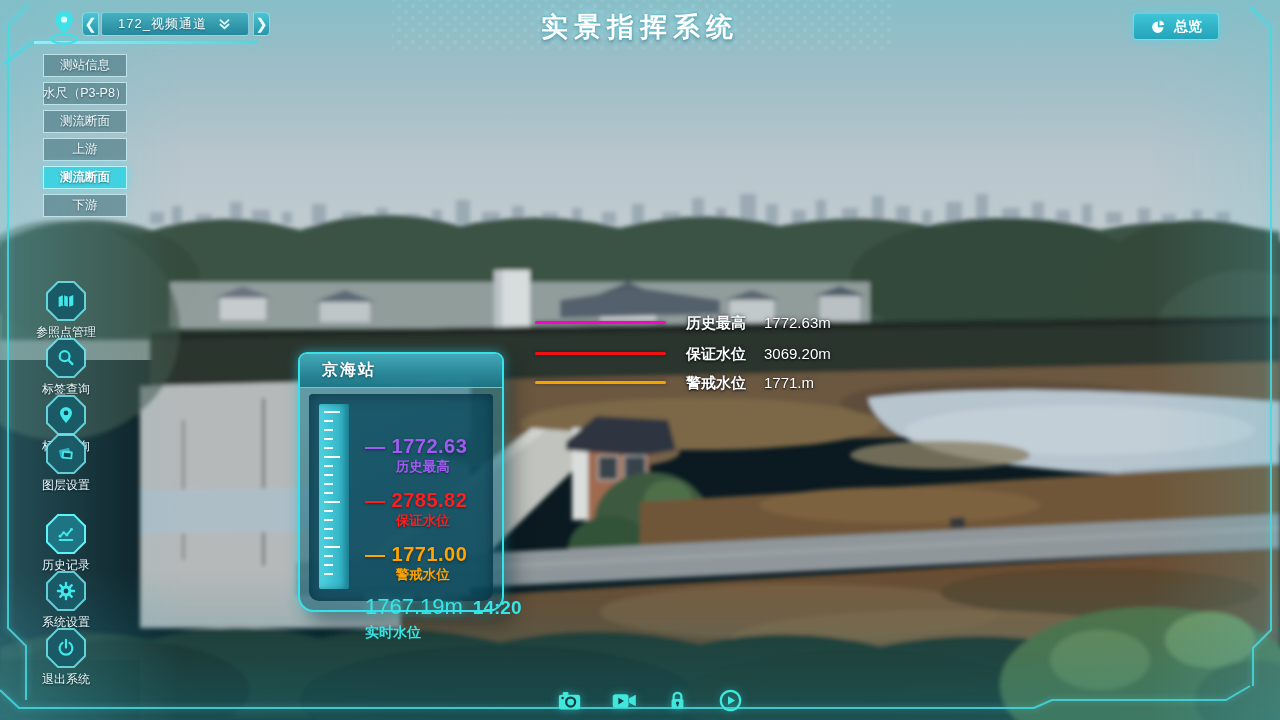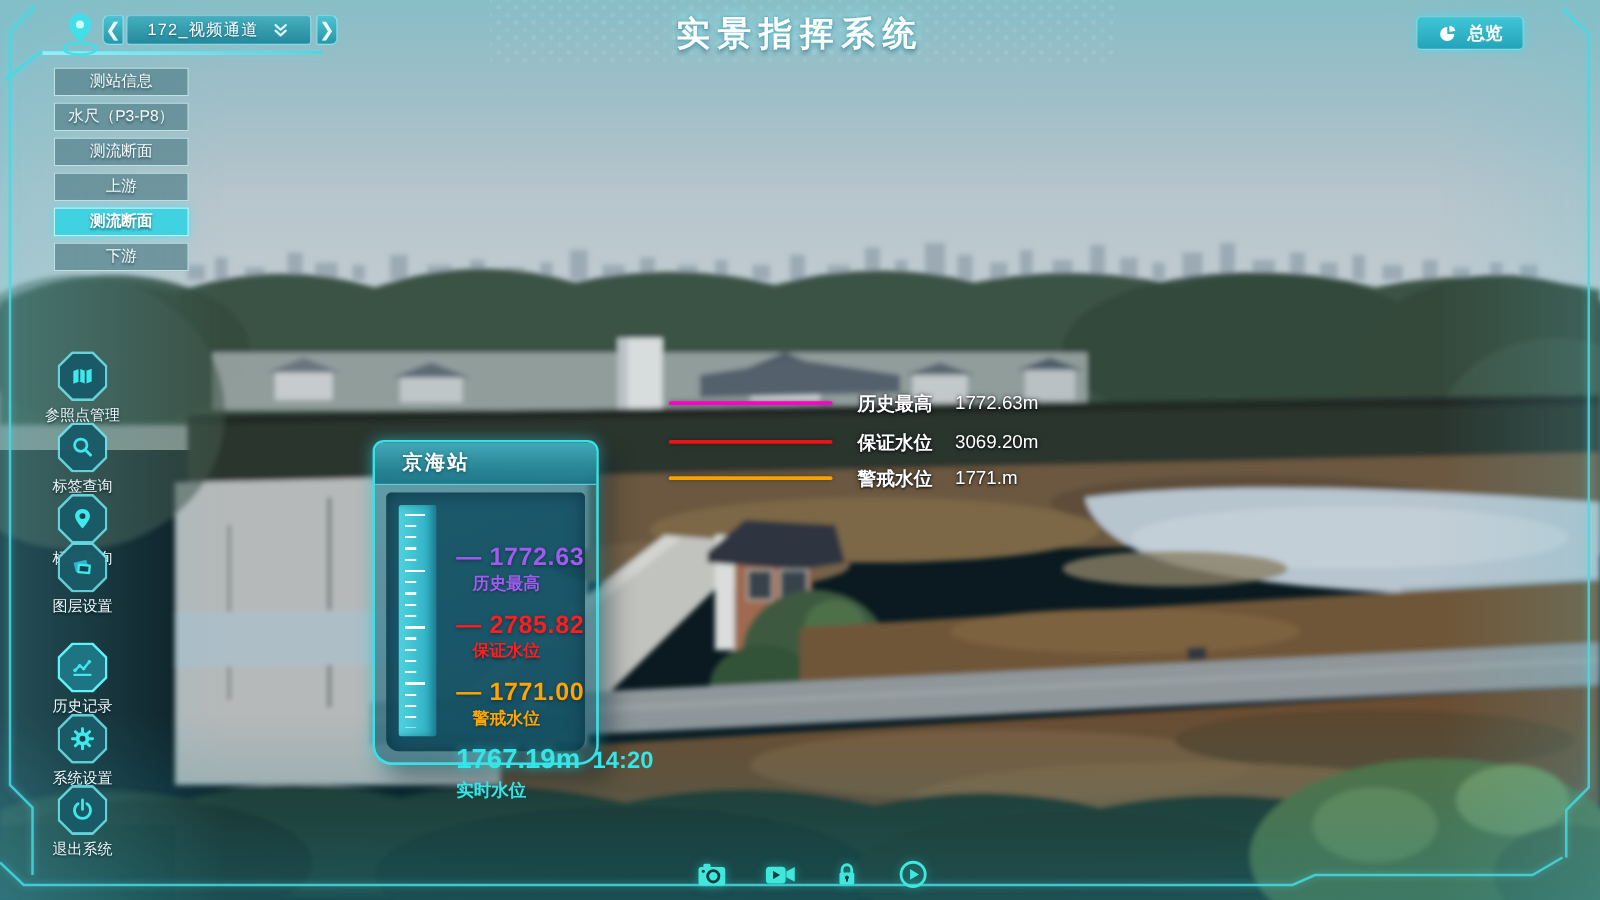--- a/index.html
+++ b/index.html
@@ -43,65 +43,65 @@
   .app-title { position:absolute; left:0; right:0; top:9px; text-align:center; color:#ffffff;
     font-size:27px; font-weight:bold; letter-spacing:6px;
     text-shadow:0 0 10px rgba(140,245,255,.95), 0 0 2px rgba(0,70,90,.7), 0 2px 4px rgba(0,40,60,.5); }
   .overview-btn { position:absolute; left:1133px; top:13px; width:86px; height:27px; border-radius:4px;
     background:linear-gradient(180deg,#3fc4d6,#23a4ba); display:flex; align-items:center; justify-content:center;
     gap:7px; color:#fff; font-size:14px; font-weight:bold; cursor:pointer;
     box-shadow:0 0 8px rgba(70,220,240,.6); border:1px solid rgba(180,245,250,.5); }
 
   
   .sections { position:absolute; left:43px; top:54px; width:84px; }
-  .sec-btn { width:108px; height:23px; margin-bottom:5px; display:flex; align-items:center; justify-content:center;
+  .sec-btn { width:84px; height:23px; margin-bottom:5px; display:flex; align-items:center; justify-content:center;
     background:rgba(86,130,140,.72); border:1px solid rgba(205,240,244,.85); color:#f2fbfc;
     font-size:12.5px; white-space:nowrap; cursor:pointer; text-shadow:0 1px 2px rgba(0,30,40,.55); }
   .sec-btn.active { background:#41d2e2; border-color:#bdf3f8; color:#ffffff; font-weight:bold;
     box-shadow:0 0 8px rgba(80,225,240,.8); }
 
   
   .tool { position:absolute; left:26px; width:80px; text-align:center; cursor:pointer; }
   .oct { position:relative; width:40px; height:40px; margin:0 auto;
     background:rgba(110,230,238,.85);
     clip-path:polygon(29% 0,71% 0,100% 29%,100% 71%,71% 100%,29% 100%,0 71%,0 29%); }
   .oct .inner { position:absolute; inset:2px; background:rgba(16,73,87,.88);
     clip-path:polygon(29% 0,71% 0,100% 29%,100% 71%,71% 100%,29% 100%,0 71%,0 29%);
     display:flex; align-items:center; justify-content:center; }
   .tool.active .oct { background:#5ff2f6; box-shadow:0 0 10px rgba(95,242,246,.95); }
   .tool.active .oct .inner { background:rgba(26,105,120,.92); }
   .tool-label { margin-top:3px; font-size:12px; color:#eef9fa; text-shadow:0 1px 2px rgba(0,25,35,.85); }
 
   
-  .panel { position:absolute; left:298px; top:352px; width:181px; height:260px;
+  .panel { position:absolute; left:298px; top:352px; width:206px; height:260px;
     border:2px solid #35e2ea; border-radius:9px 9px 16px 16px;
     background:linear-gradient(160deg, rgba(42,140,158,.60), rgba(16,84,104,.60));
     box-shadow:10px 12px 20px rgba(0,20,30,.38), 0 0 12px rgba(60,220,235,.55); }
   .panel-header { height:34px; border-radius:7px 7px 0 0; display:flex; align-items:center; padding-left:22px;
     background:linear-gradient(180deg, rgba(70,175,190,.92), rgba(25,115,132,.92));
     border-bottom:1px solid rgba(120,235,245,.5); }
   .panel-header span { color:#fff; font-size:16px; font-weight:bold; letter-spacing:2px;
     text-shadow:0 1px 3px rgba(0,40,55,.6); }
   .panel-body { position:absolute; left:9px; right:9px; top:40px; bottom:9px;
     background:rgba(11,72,92,.80); border-radius:4px 4px 10px 10px;
     box-shadow:inset 0 0 14px rgba(0,25,35,.5); }
   .ruler { position:absolute; left:10px; top:10px; width:30px; height:185px; border-radius:2px;
     background:linear-gradient(90deg,#4ed3e0,#2aa9bf); box-shadow:inset -4px 0 6px rgba(0,40,50,.35); }
   .ruler::before { content:""; position:absolute; left:5px; top:7px; bottom:7px; width:9px;
     background:repeating-linear-gradient(180deg, rgba(255,255,255,.95) 0 1.8px, transparent 1.8px 9px); }
   .ruler::after { content:""; position:absolute; left:5px; top:7px; bottom:7px; width:16px;
     background:repeating-linear-gradient(180deg, rgba(255,255,255,.95) 0 2px, transparent 2px 45px); }
-  .level-row { position:absolute; left:56px; line-height:1.05; }
+  .level-row { position:absolute; left:56px; line-height:1.05;text-align:center; }
   .level-value { font-size:20px; font-weight:bold; letter-spacing:.5px;
     text-shadow:0 1px 3px rgba(0,20,30,.55); white-space:nowrap; }
   .level-label { font-size:13.5px; font-weight:bold; margin:3px 0 0 13px;
     text-shadow:0 1px 2px rgba(0,20,30,.55); white-space:nowrap; }
   .rt-row { position:absolute; left:56px; }
   .rt-line { display:flex; align-items:baseline; gap:10px; }
-  .rt-value { font-size:22px; font-weight:bold; text-shadow:0 0 8px rgba(60,230,235,.6); white-space:nowrap;text-align:right; }
+  .rt-value { font-size:22px; font-weight:normal; text-shadow:0 0 8px rgba(60,230,235,.6); white-space:nowrap;text-align:right; }
   .rt-time { font-size:19px; font-weight:bold; }
   .rt-label { font-size:14px; font-weight:bold; margin-top:4px; }
 
   
   .ov-line { position:absolute; height:3px; width:131px; left:535px; border-radius:2px;
     box-shadow:0 0 4px rgba(0,0,0,.35); }
   .ov-label { position:absolute; left:686px; color:#fff; font-size:15px; font-weight:bold; white-space:nowrap;
     text-shadow:0 1px 2px rgba(0,10,15,.9), 0 0 4px rgba(0,10,15,.6); }
   .ov-value { position:absolute; left:764px; color:#fff; font-size:15px; white-space:nowrap;
     text-shadow:0 1px 2px rgba(0,10,15,.9), 0 0 4px rgba(0,10,15,.6); }

